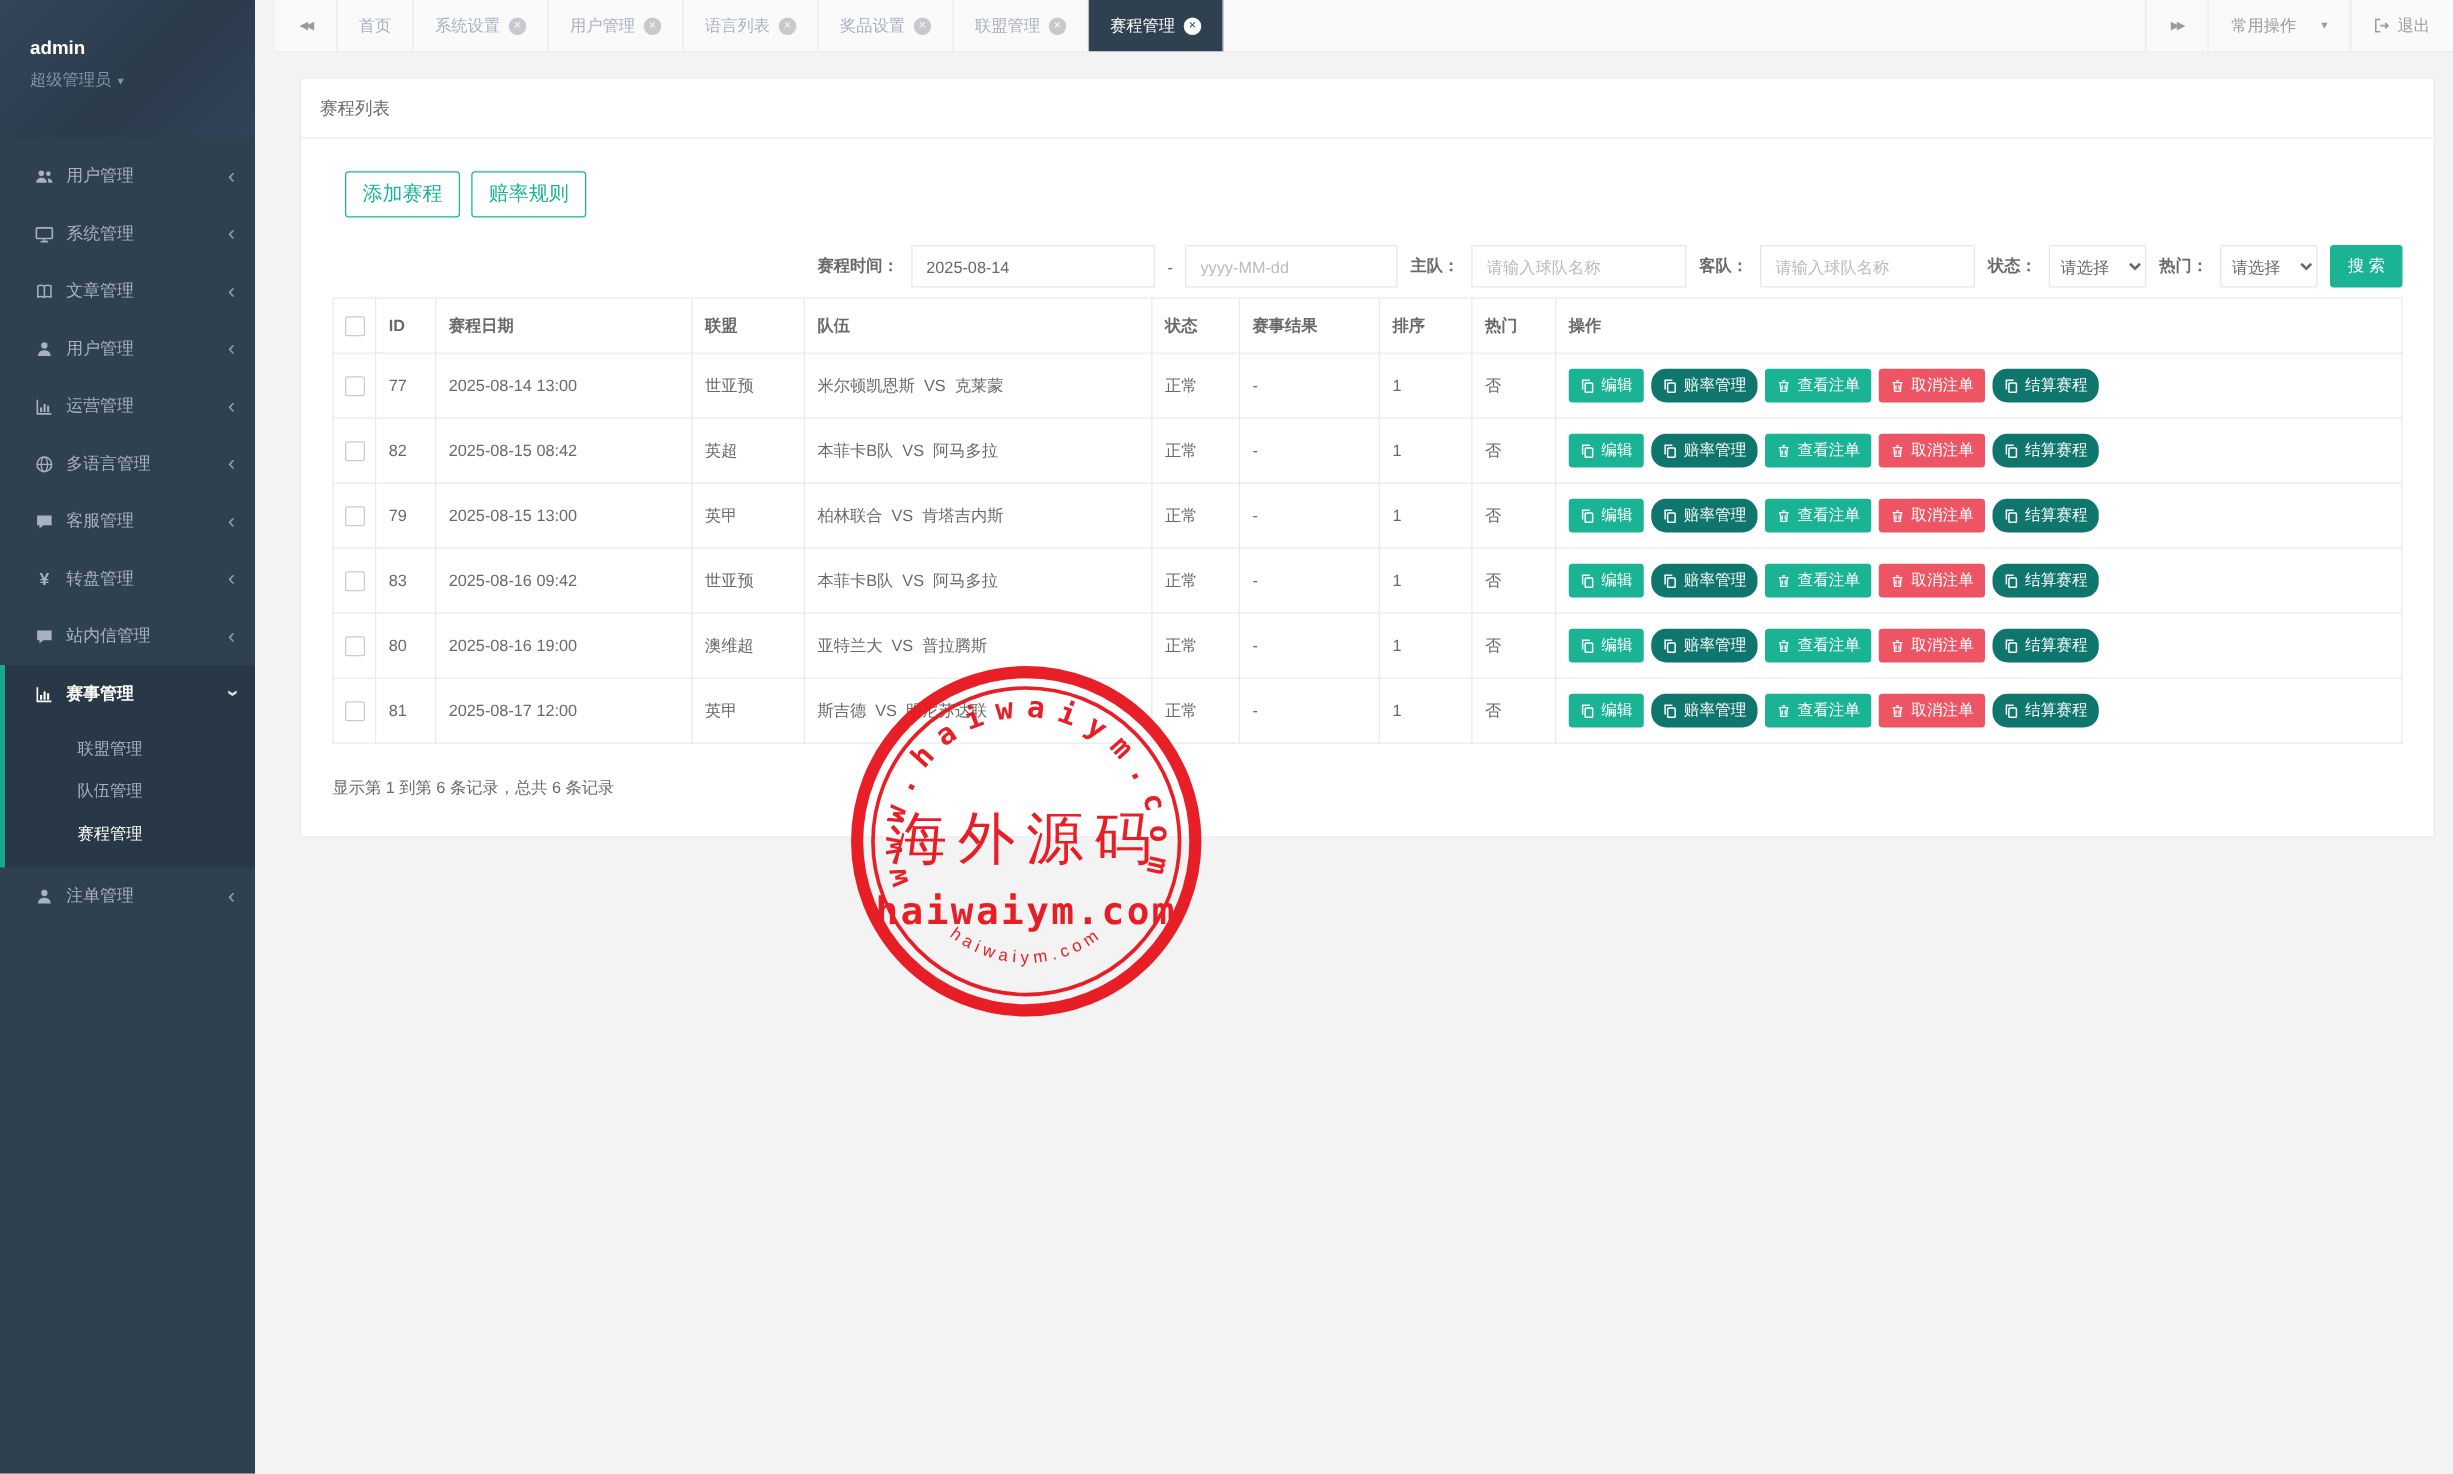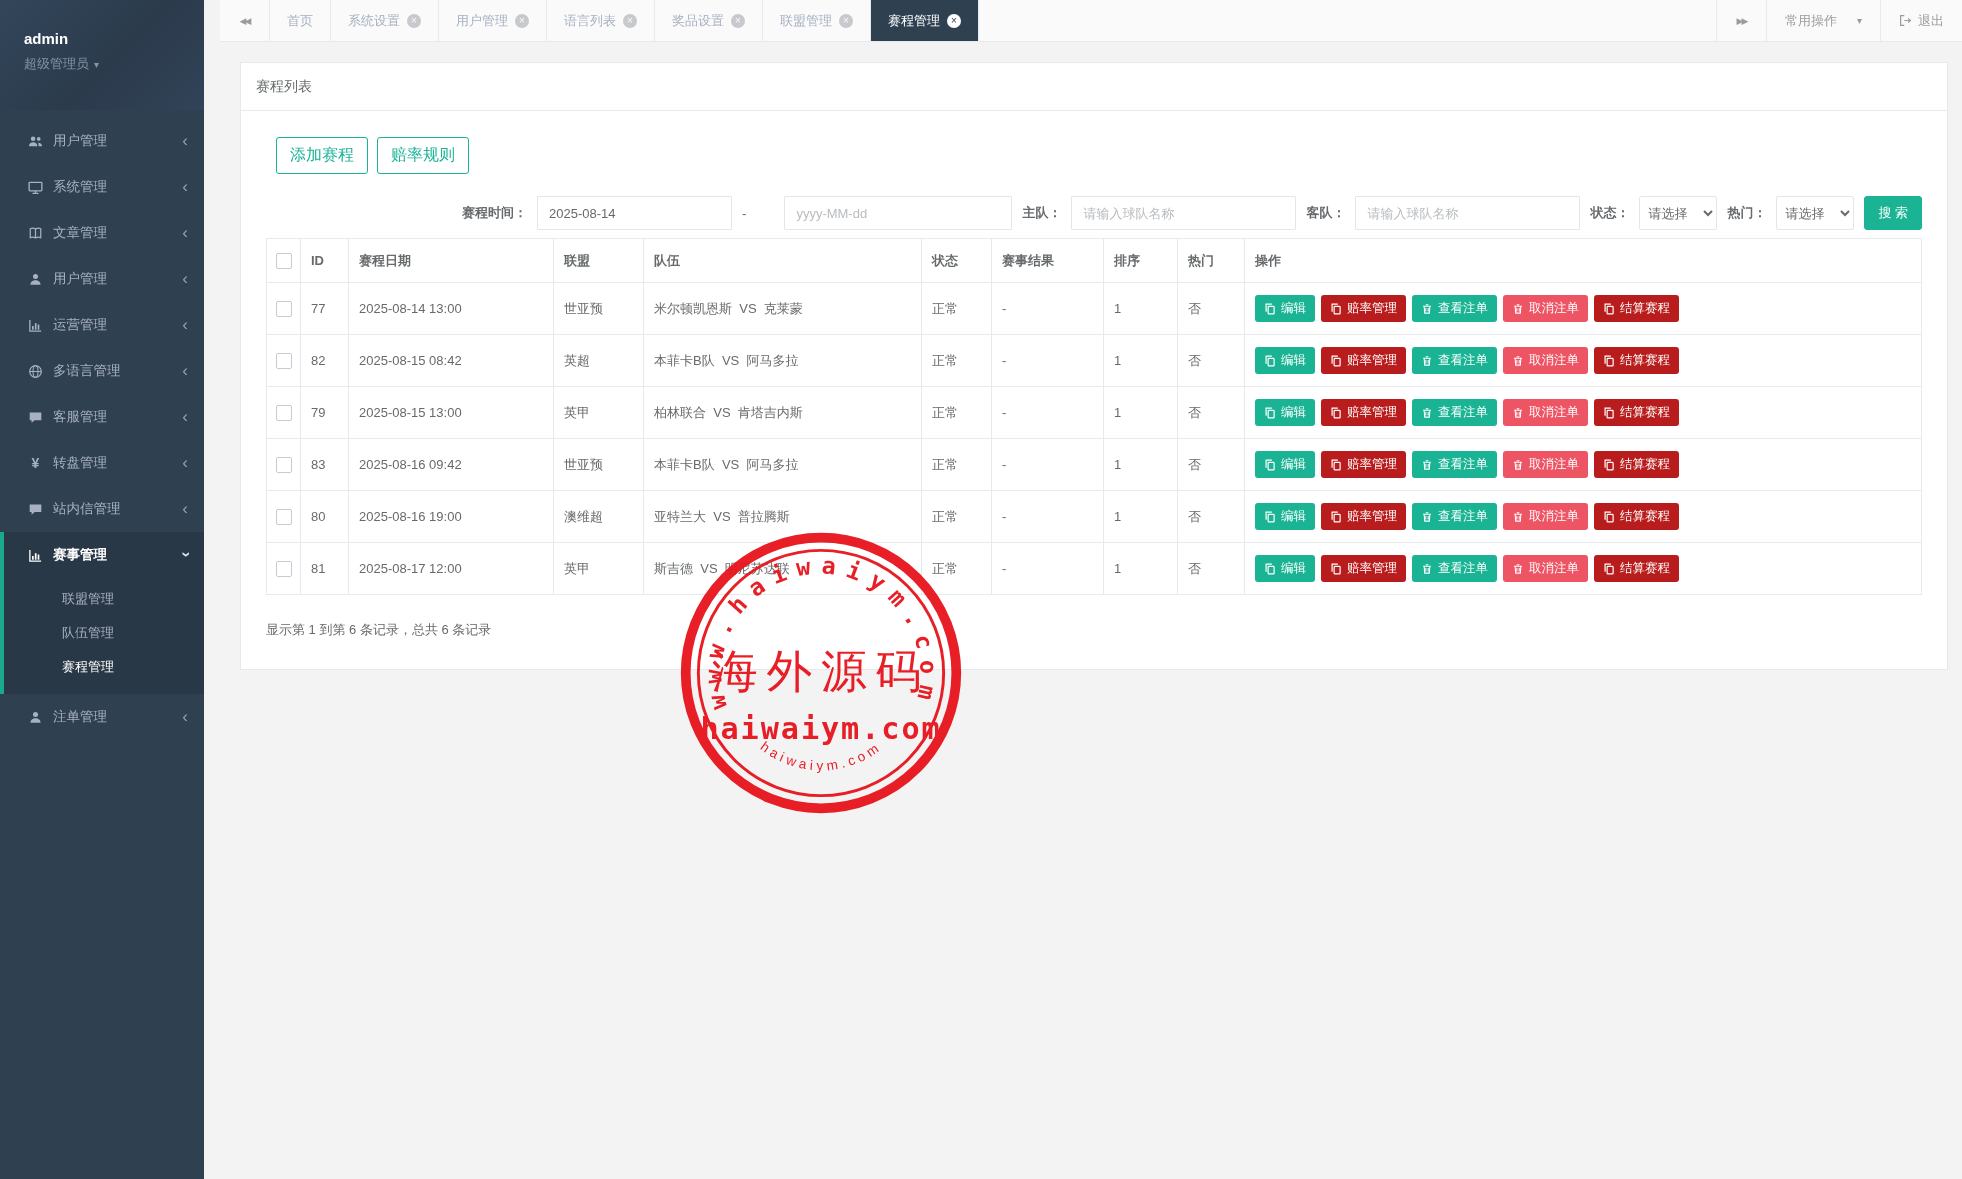--- a/index.html
+++ b/index.html
@@ -47,38 +47,38 @@
   .panel-title { padding:15px 15px 14px; border-bottom:1px solid #e7eaec; color:#676a6c; font-size:14px; }
   .panel-body { padding:26px 25px 30px; }
   .toolbar { display:flex; gap:9px; margin-left:10px; }
   .btn-outline { background:#ffffff; border:1px solid #1ab394; color:#1ab394; font-size:16px; padding:7px 13px; border-radius:3px; cursor:pointer; font-family:inherit; }
 
   .filters { display:flex; align-items:center; justify-content:flex-end; gap:10px; margin-top:22px; }
   .filters label { font-weight:bold; color:#676a6c; white-space:nowrap; }
   .filters input[type=text] { height:34px; border:1px solid #e5e6e7; border-radius:1px; padding:0 11px; font-size:13px; color:#676a6c; font-family:inherit; outline:none; }
   .filters input::placeholder { color:#b8bcbf; }
   .f-date1 { width:195px; }
-  .f-date2 { width:228px;margin-left:28px; }
-  .f-team { width:225px; }
+  .f-date2 { width:170px; }
+  .f-team { width:172px; }
   .filters select { height:34px; width:78px; border:1px solid #e5e6e7; border-radius:2px; color:#676a6c; font-size:13px; font-family:inherit; padding:0 4px; background:#fff; }
   .f-dash { color:#676a6c; }
   .btn-search { height:34px; background:#1ab394; border:1px solid #1ab394; color:#fff; padding:0 13px; font-size:13px; border-radius:3px; cursor:pointer; font-family:inherit; white-space:nowrap; }
 
   table.grid { width:100%; border-collapse:collapse; margin-top:8px; table-layout:fixed; }
   .grid th, .grid td { border:1px solid #e7eaec; font-size:13px; color:#676a6c; text-align:left; padding:0 10px; white-space:pre; overflow:hidden; }
   .grid th { height:44px; font-weight:bold; background:#fff; }
   .grid td { height:52px; }
   .col-cb { width:34px; text-align:center; }
   .grid td.col-cb, .grid th.col-cb { text-align:center; padding:0; }
   input.row-cb { appearance:none; -webkit-appearance:none; width:16px; height:16px; border:1px solid #c5ccd4; border-radius:2px; background:#fff; cursor:pointer; vertical-align:middle; }
 
   .act-btn { display:inline-flex; align-items:center; gap:5px; height:27px; padding:0 9px; margin-right:6px; border:none; border-radius:3px; color:#fff; font-size:12.5px; cursor:pointer; font-family:inherit; vertical-align:middle; }
   .act-btn .ic { width:12px; height:12px; stroke:#fff; fill:none; }
   .act-green { background:#1ab394; }
-  .act-blue { background:#b91c1c; }
+  .act-blue { background:#0f766e;border-radius:12px; }
   .act-red { background:#ed5565; }
 
   .table-footer { margin-top:26px; color:#676a6c; font-size:13px; }
 
   
   .stamp { position:absolute; left:675px; top:527px; width:292px; height:292px; z-index:20; pointer-events:none; opacity:.96; }
   .stamp circle { stroke:#e8161e; }
   .wm-top { font-family:"DejaVu Sans Mono","Liberation Mono",monospace; font-size:24px; font-weight:bold; letter-spacing:10px; fill:#e8161e; }
   .wm-cn { font-family:"Liberation Serif","DejaVu Serif",serif; font-size:47px; letter-spacing:9px; fill:#e8161e; }
   .wm-en { font-family:"DejaVu Sans Mono","Liberation Mono",monospace; font-size:31px; font-weight:bold; letter-spacing:2px; fill:#e8161e; }

